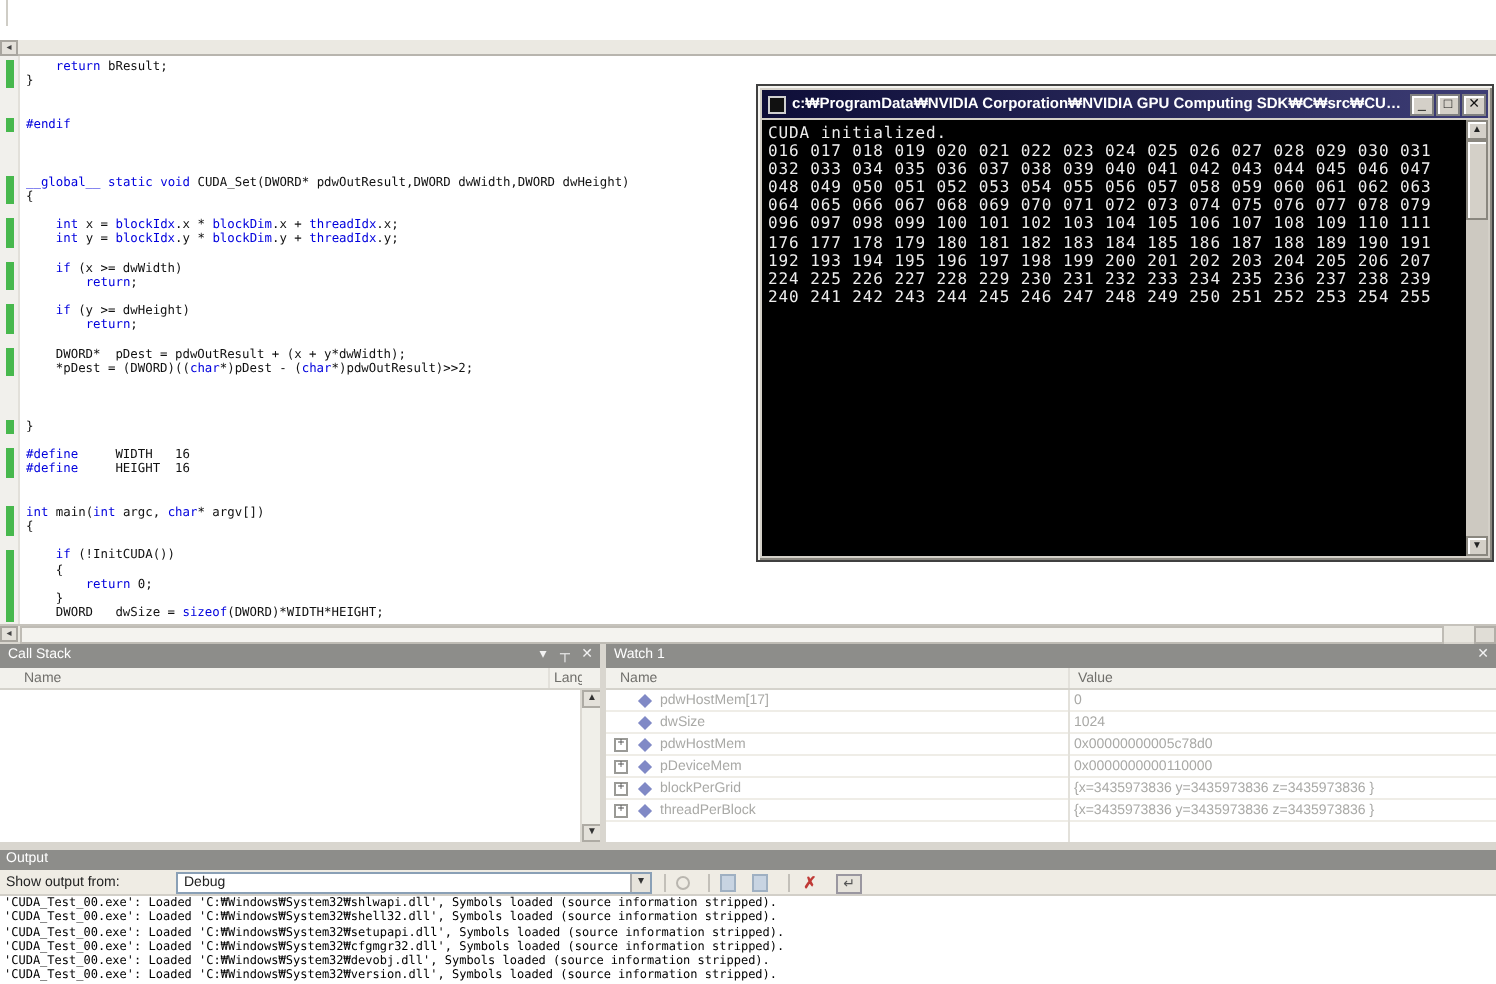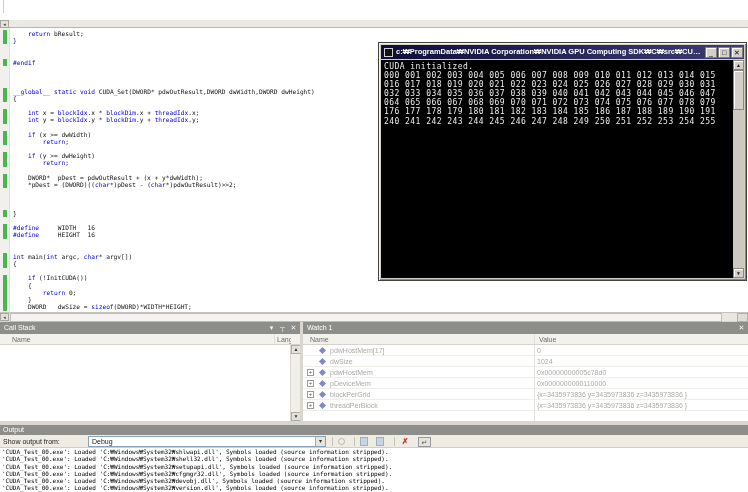--- a/index.html
+++ b/index.html
@@ -298,25 +298,28 @@
     <div class="con-title">
       <span class="con-ico"></span>
       <span class="con-title-text">c:₩ProgramData₩NVIDIA Corporation₩NVIDIA GPU Computing SDK₩C₩src₩CUDA_Test_00₩x64₩...</span>
       <span class="con-btn">_</span>
       <span class="con-btn">□</span>
       <span class="con-btn">✕</span>
     </div>
     <div class="con-client">
       <div class="con-text" id="console-lines">
           <div class="con-line">CUDA initialized.</div>
-          <div class="con-line">000 001 002 003 004 005 006 007 008 009 010 011 012 013 014 015</div>
           <div class="con-line">016 017 018 019 020 021 022 023 024 025 026 027 028 029 030 031</div>
           <div class="con-line">032 033 034 035 036 037 038 039 040 041 042 043 044 045 046 047</div>
+          <div class="con-line">048 049 050 051 052 053 054 055 056 057 058 059 060 061 062 063</div>
           <div class="con-line">064 065 066 067 068 069 070 071 072 073 074 075 076 077 078 079</div>
+          <div class="con-line">096 097 098 099 100 101 102 103 104 105 106 107 108 109 110 111</div>
           <div class="con-line">176 177 178 179 180 181 182 183 184 185 186 187 188 189 190 191</div>
+          <div class="con-line">192 193 194 195 196 197 198 199 200 201 202 203 204 205 206 207</div>
+          <div class="con-line">224 225 226 227 228 229 230 231 232 233 234 235 236 237 238 239</div>
           <div class="con-line">240 241 242 243 244 245 246 247 248 249 250 251 252 253 254 255</div>
         </div>
     </div>
     <div class="con-scroll">
       <div class="con-sbtn" style="top:0;">▲</div>
       <div class="con-thumb"></div>
       <div class="con-sbtn" style="bottom:0;">▼</div>
     </div>
   </div>
 

